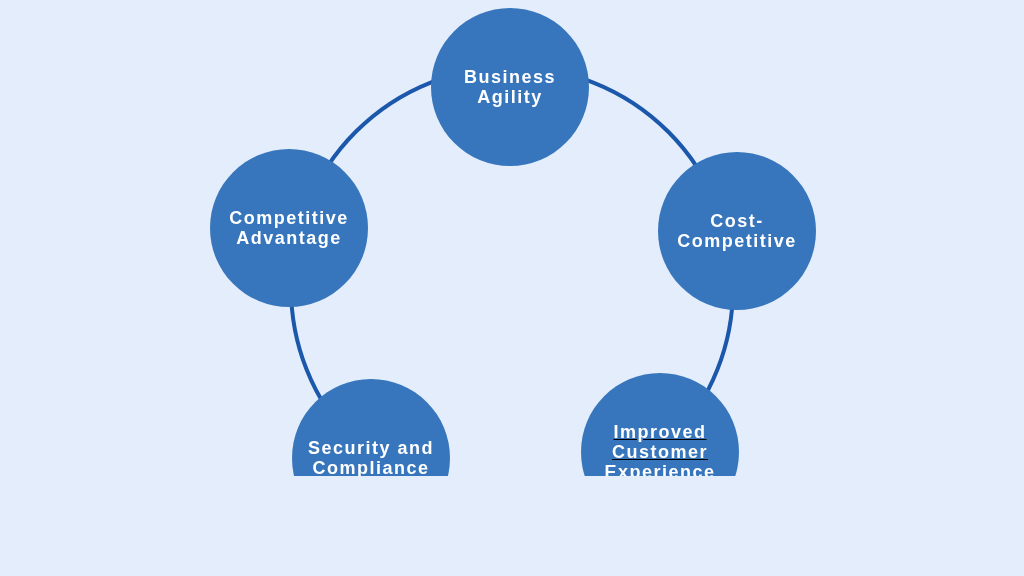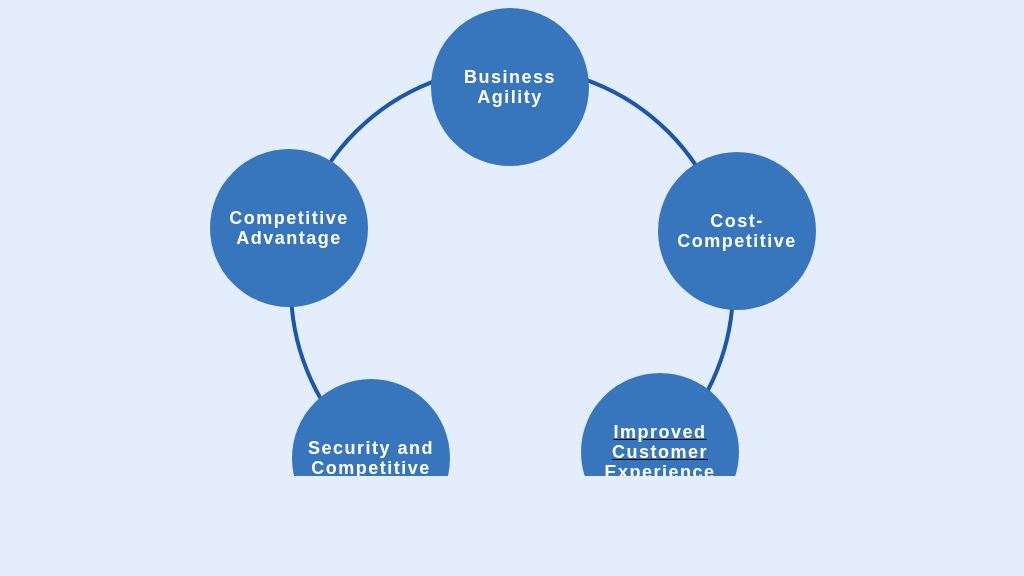--- a/index.html
+++ b/index.html
@@ -78,21 +78,21 @@
   </div>
 
   <div class="node node-improved">
     <span class="label">Improved
 Customer
 Experience</span>
   </div>
 
   <div class="node node-security">
     <span class="label">Security and
-Competitive</span>
+Compliance</span>
   </div>
 
   <div class="node node-competitive">
     <span class="label">Competitive
 Advantage</span>
   </div>
 
 
 </div>
 

